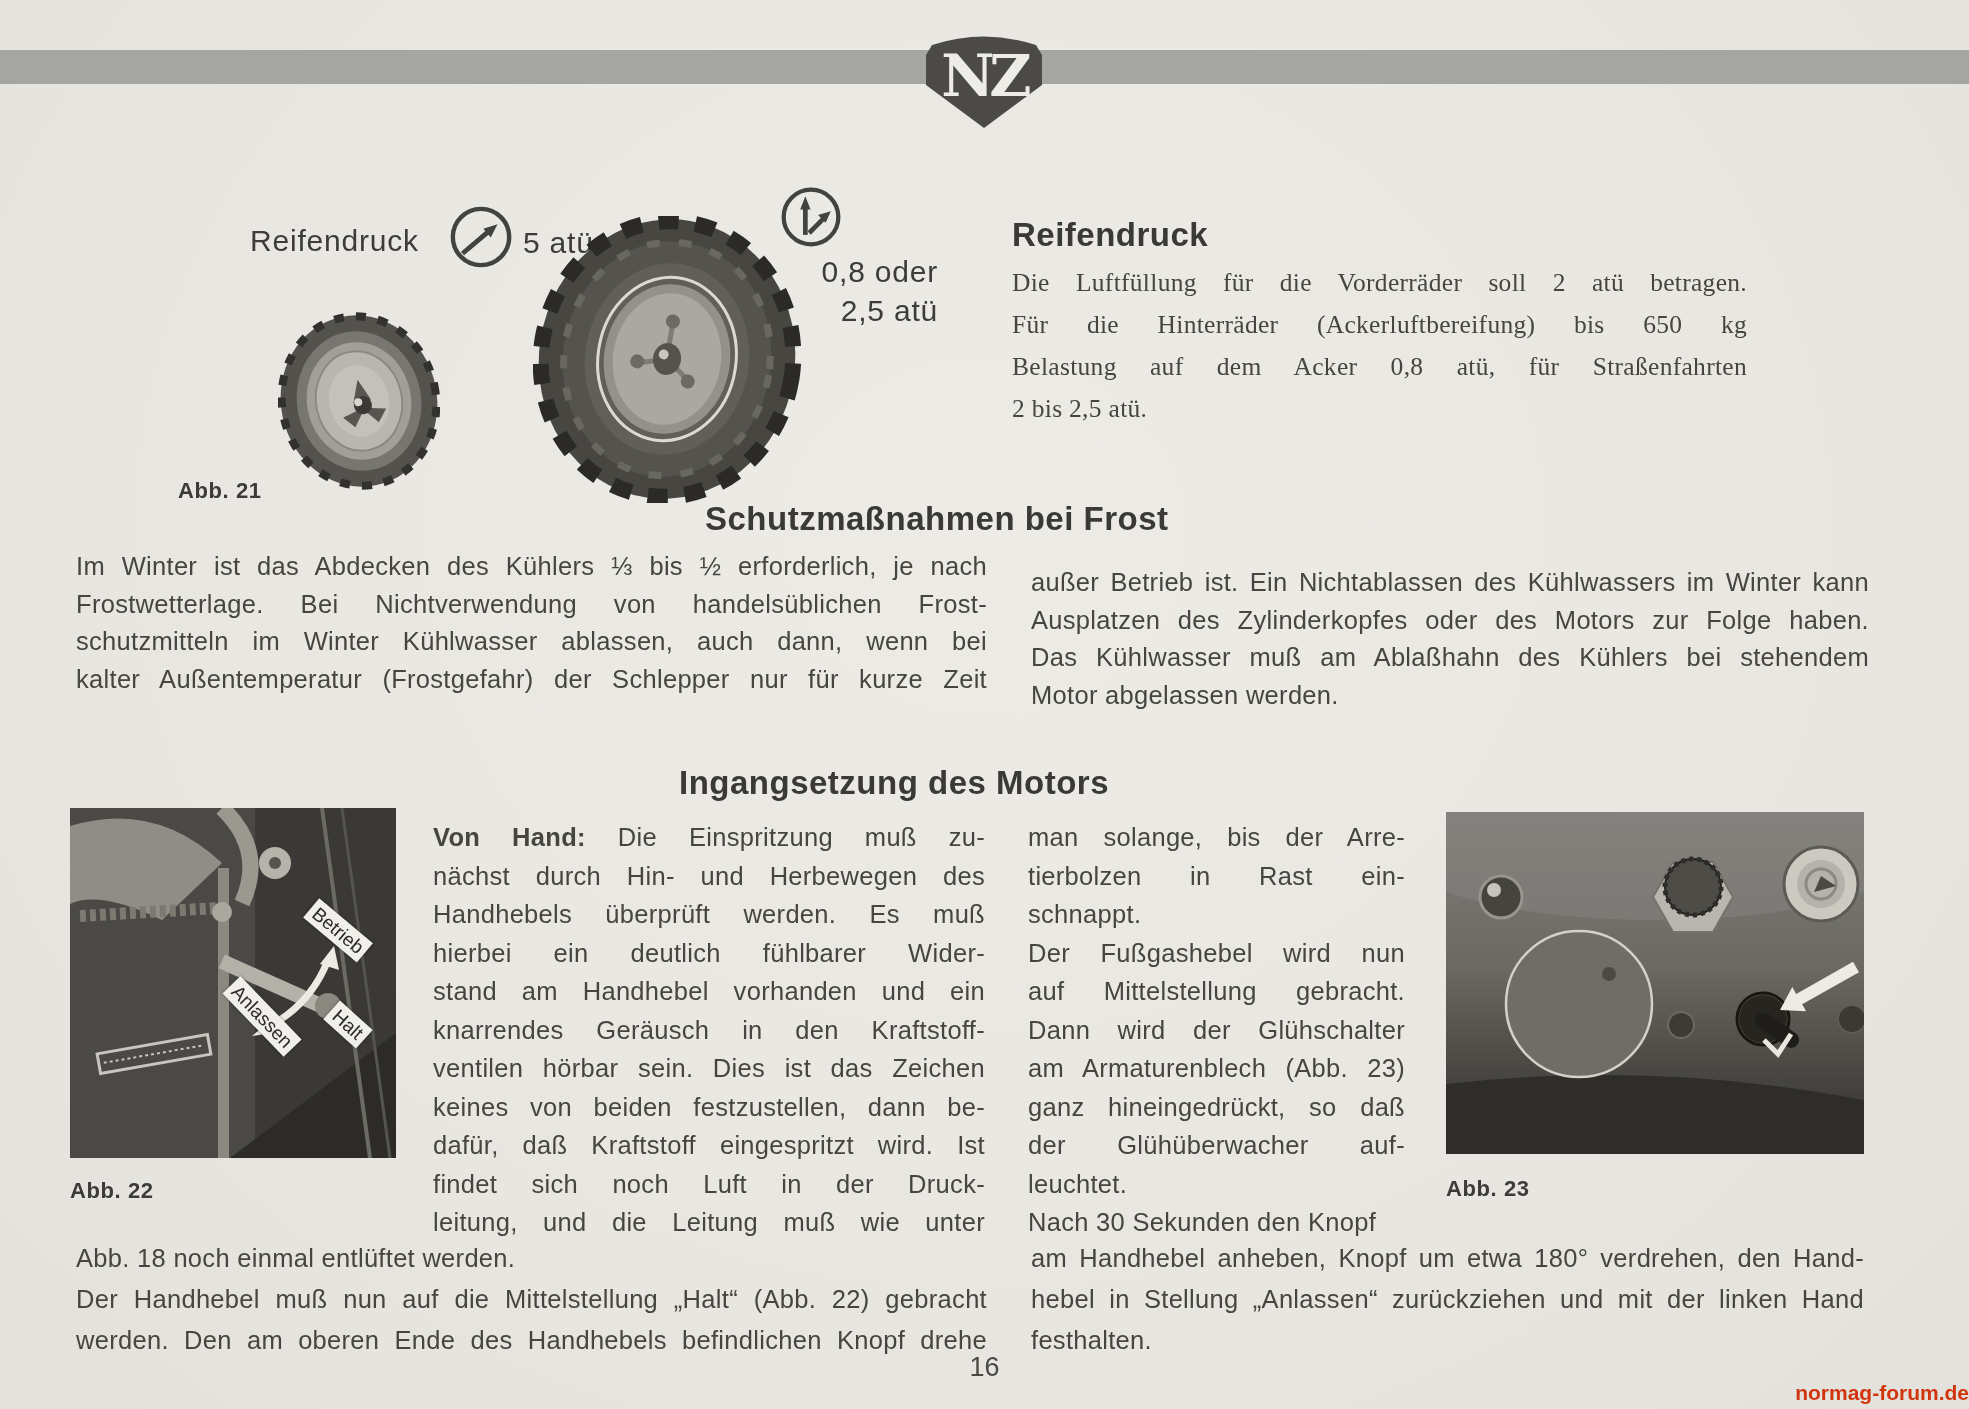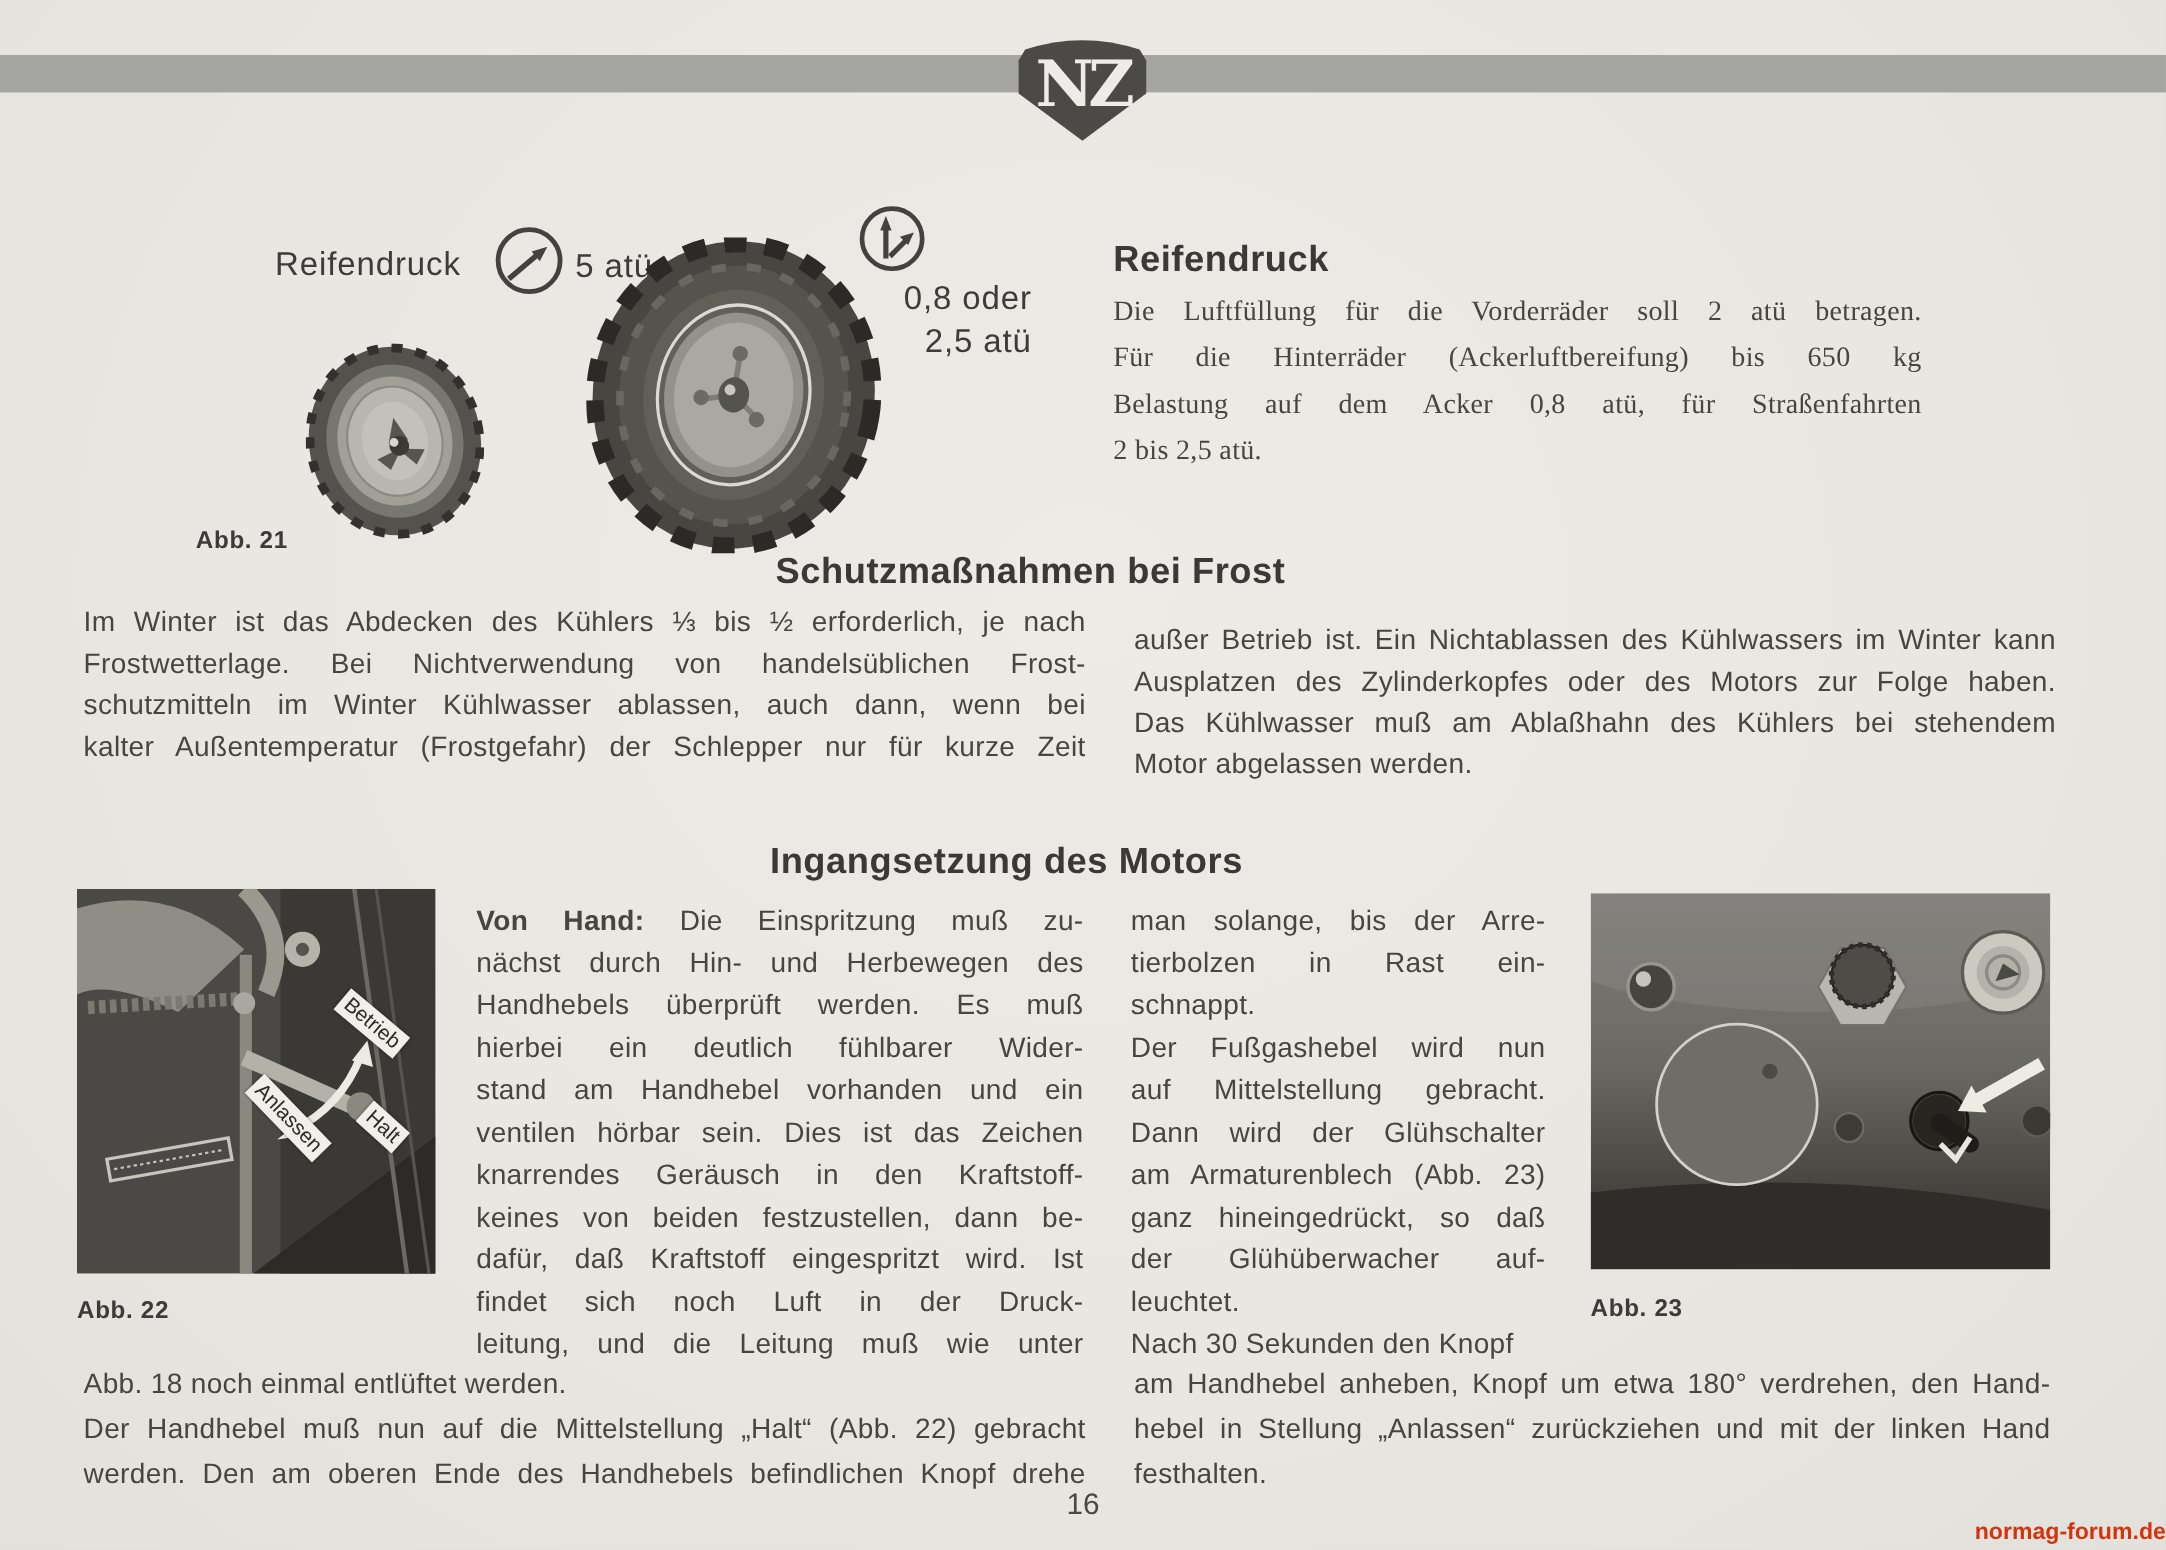--- a/index.html
+++ b/index.html
@@ -123,21 +123,21 @@
     <div class="ln j">schutzmitteln im Winter Kühlwasser ablassen, auch dann, wenn bei</div>
     <div class="ln j">kalter Außentemperatur (Frostgefahr) der Schlepper nur für kurze Zeit</div>
   </div>
   <div class="col" style="left:1031px;top:548px;width:838px;margin-top:16px;--lh:37.5px;">
     <div class="ln j">außer Betrieb ist. Ein Nichtablassen des Kühlwassers im Winter kann</div>
     <div class="ln j">Ausplatzen des Zylinderkopfes oder des Motors zur Folge haben.</div>
     <div class="ln j">Das Kühlwasser muß am Ablaßhahn des Kühlers bei stehendem</div>
     <div class="ln">Motor abgelassen werden.</div>
   </div>
 
-  <div class="hd ctr" style="left:700px;top:764px;width:600px;">Ingangsetzung des Motors</div>
+  <div class="hd ctr" style="left:679px;top:764px;width:600px;">Ingangsetzung des Motors</div>
 
   <div class="photo" style="left:70px;top:808px;width:326px;height:350px;">
     <svg width="326" height="350" viewBox="0 0 326 350">
       <rect width="326" height="350" fill="#4a4945"></rect>
       <rect x="185" y="0" width="141" height="350" fill="#3a3935"></rect>
       <path d="M160,350 L326,225 L326,350 Z" fill="#2c2b27"></path>
       <path d="M0,18 Q85,-8 152,55 L92,112 Q30,82 0,96 Z" fill="#8f8d85"></path>
       <path d="M152,0 Q196,42 172,95" stroke="#9a988f" stroke-width="16" fill="none"></path>
       <line x1="252" y1="0" x2="300" y2="350" stroke="#6b6a63" stroke-width="4"></line>
       <line x1="272" y1="0" x2="320" y2="350" stroke="#55544d" stroke-width="3"></line>
@@ -161,22 +161,22 @@
     <div class="lbl" style="left:256px;top:204px;transform:rotate(42deg);">Halt</div>
   </div>
   <div class="cap ctr" style="left:70px;top:1178px;width:326px;">Abb. 22</div>
 
   <div class="col" style="left:433px;top:818px;width:552px;--lh:38.5px;">
     <div class="ln j"><b>Von Hand:</b> <span>Die Einspritzung muß zu-</span></div>
     <div class="ln j">nächst durch Hin- und Herbewegen des</div>
     <div class="ln j">Handhebels überprüft werden. Es muß</div>
     <div class="ln j">hierbei ein deutlich fühlbarer Wider-</div>
     <div class="ln j">stand am Handhebel vorhanden und ein</div>
+    <div class="ln j">knarrendes Geräusch in den Kraftstoff-</div>
     <div class="ln j">ventilen hörbar sein. Dies ist das Zeichen</div>
-    <div class="ln j">knarrendes Geräusch in den Kraftstoff-</div>
     <div class="ln j">keines von beiden festzustellen, dann be-</div>
     <div class="ln j">dafür, daß Kraftstoff eingespritzt wird. Ist</div>
     <div class="ln j">findet sich noch Luft in der Druck-</div>
     <div class="ln j">leitung, und die Leitung muß wie unter</div>
   </div>
 
   <div class="col" style="left:1028px;top:818px;width:377px;--lh:38.5px;">
     <div class="ln j">man solange, bis der Arre-</div>
     <div class="ln j">tierbolzen in Rast ein-</div>
     <div class="ln">schnappt.</div>

